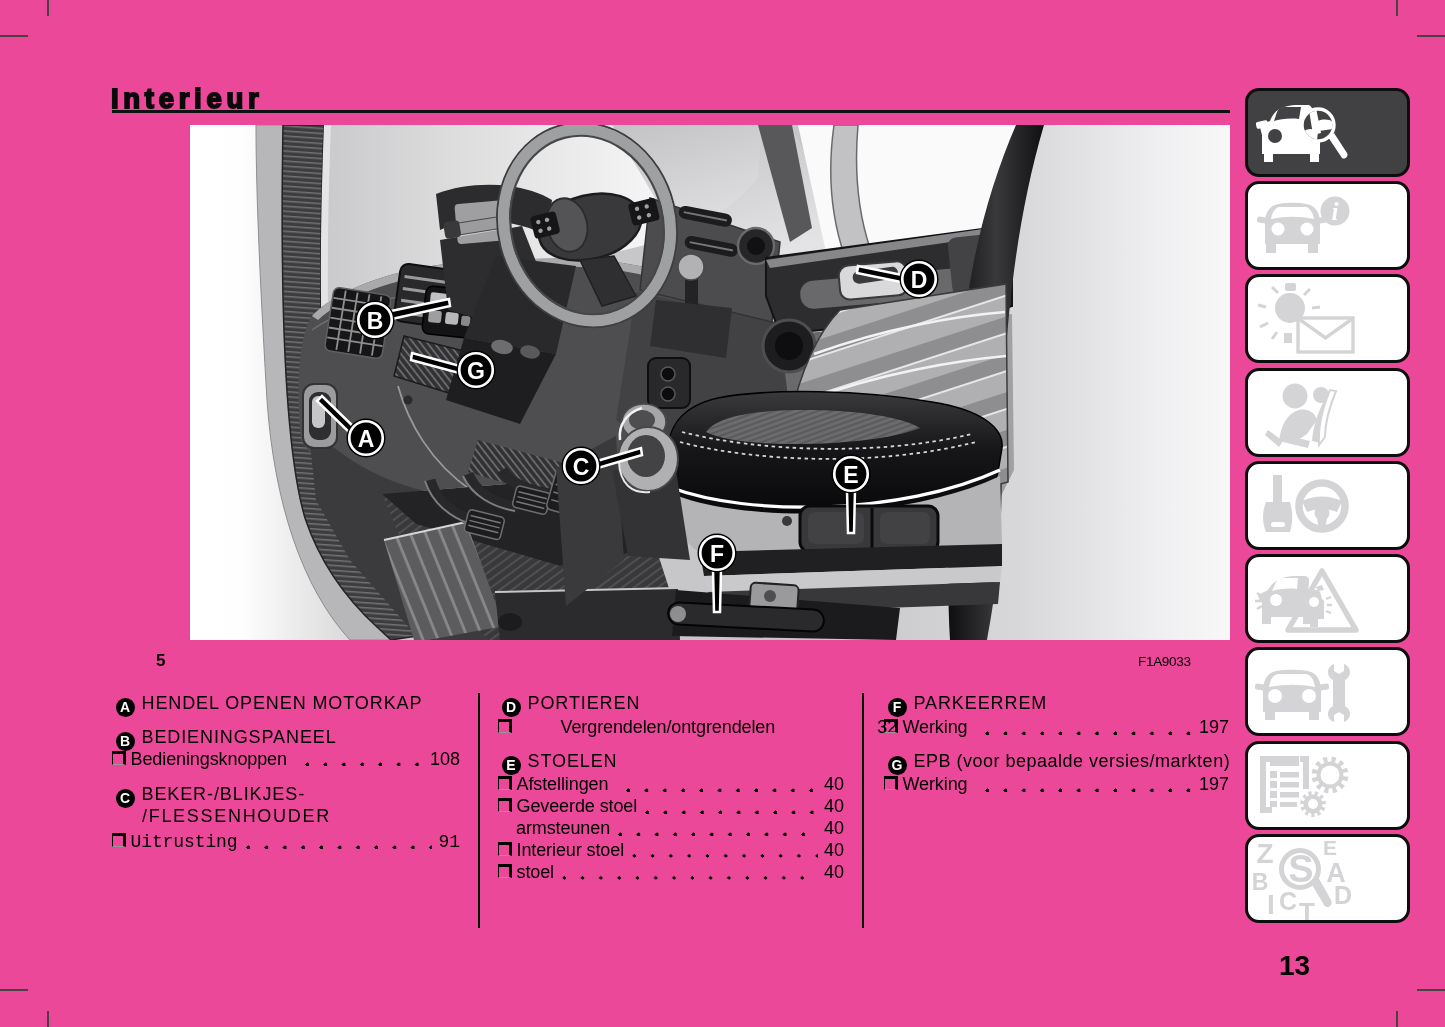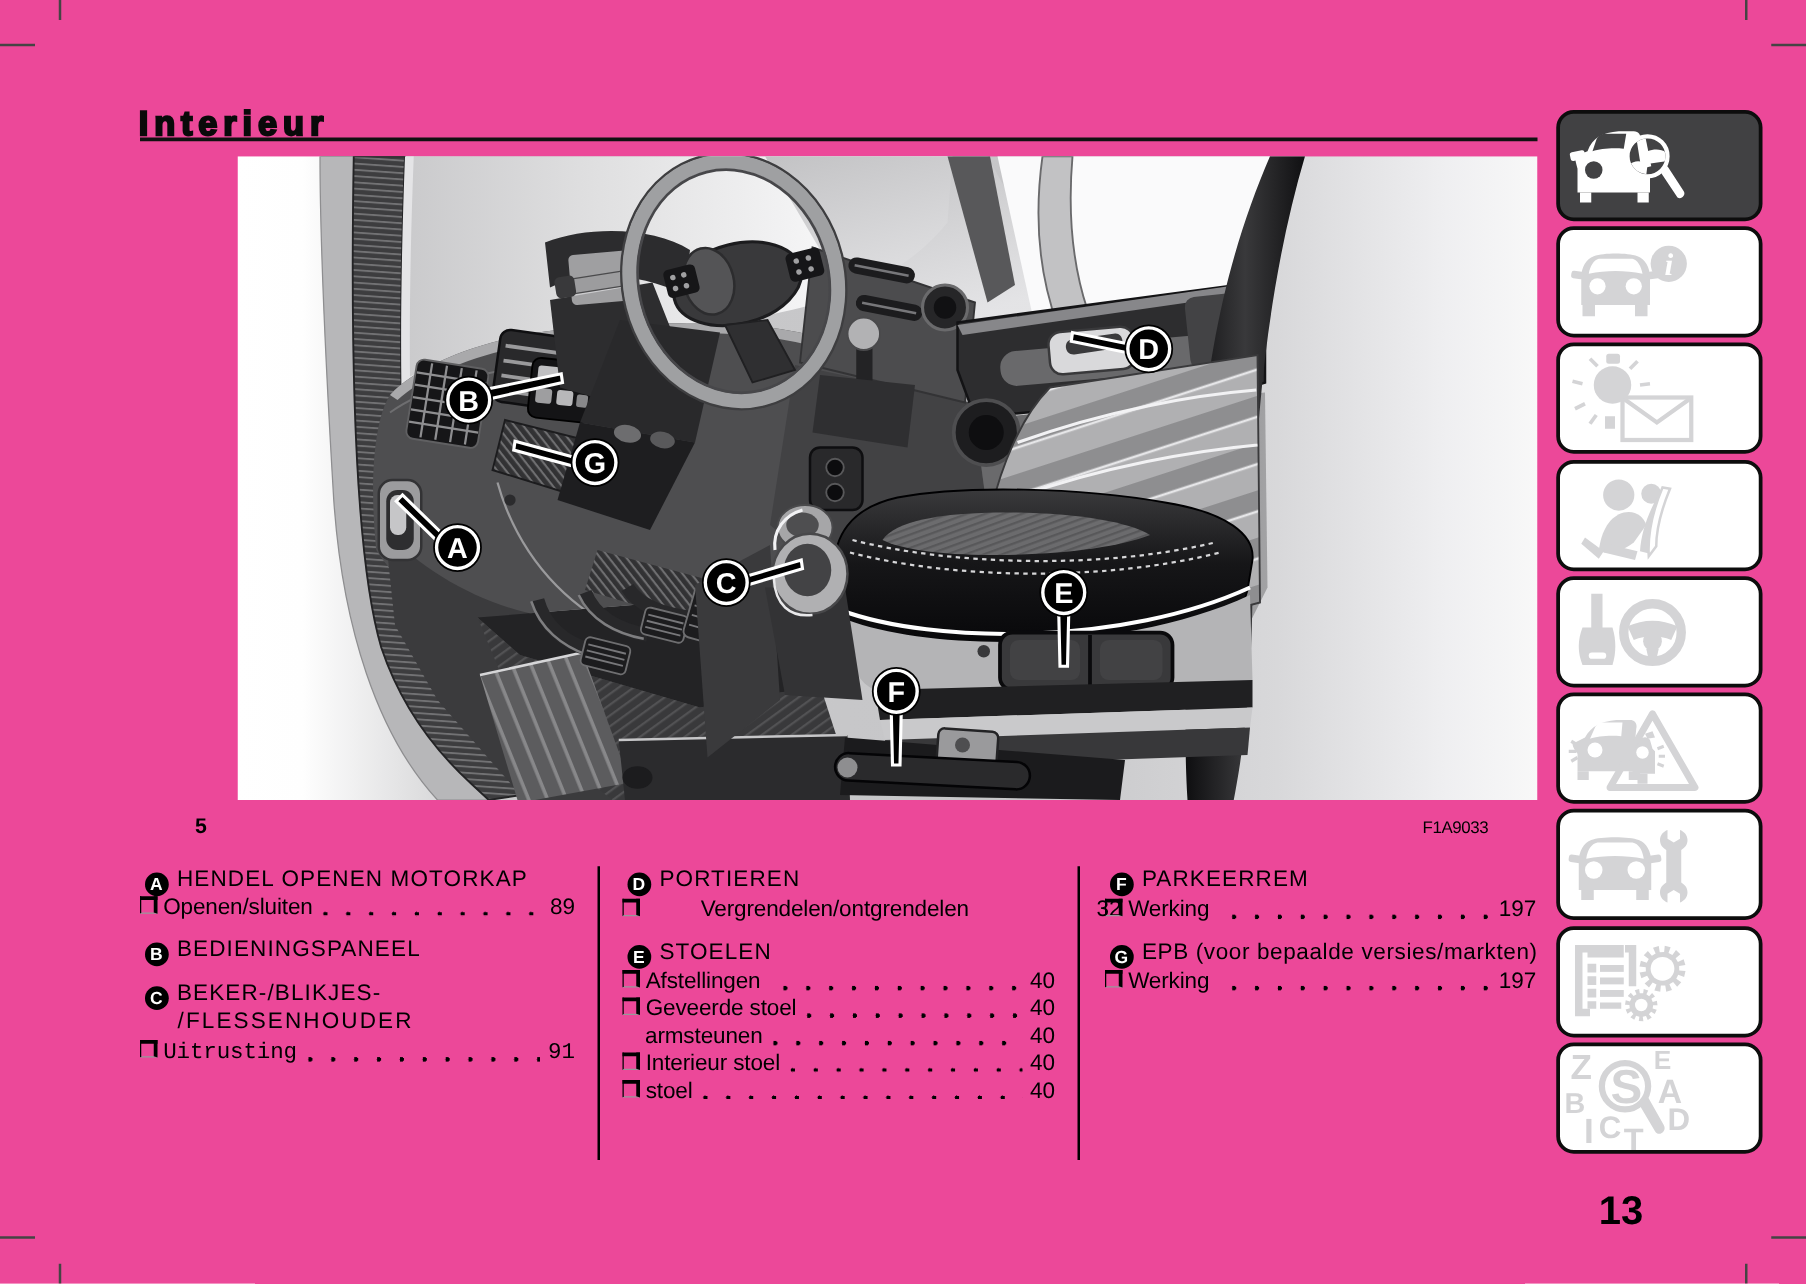--- a/index.html
+++ b/index.html
@@ -33,21 +33,21 @@
   .dots{flex:1;height:4.5px;align-self:flex-end;margin:0 6px 3.6px 8px;
         background-image:radial-gradient(circle 1.85px at 2.2px 2.2px,#000 92%,rgba(0,0,0,0) 100%);
         background-size:18.3px 4.5px;background-repeat:repeat-x;}
   .pg{flex:none;text-align:right;}
   .indent{margin-left:18px;}
   
   .tab{position:absolute;left:1245px;width:159px;height:83px;background:#fff;
        border:3px solid #0d0d0d;border-radius:14px;}
   .tab.dark{background:#414143;}
   .tab svg{position:absolute;left:0;top:0;}
-  #pageno{position:absolute;left:1279px;top:950px;font-size:32px;font-weight:bold;color:#000;}
+  #pageno{position:absolute;left:1279px;top:950px;font-size:28px;font-weight:bold;color:#000;}
 </style>
 </head>
 <body>
 <div id="page">
 
   <div class="crop" style="left:47px;top:0;width:2px;height:16px;"></div>
   <div class="crop" style="left:0;top:35px;width:28px;height:2px;"></div>
   <div class="crop" style="left:1396px;top:0;width:2px;height:16px;"></div>
   <div class="crop" style="left:1417px;top:35px;width:28px;height:2px;"></div>
   <div class="crop" style="left:47px;top:1011px;width:2px;height:16px;"></div>
@@ -407,29 +407,29 @@
   <div id="figcode">F1A9033</div>
 
   <div class="vrule" id="vr1"></div>
   <div class="vrule" id="vr2"></div>
 
   <div class="col" id="col1">
     <div class="ln">
         <span class="cl">A</span>
         <span class="txt">HENDEL OPENEN MOTORKAP</span>
       </div>
-    <div class="ln">
-        <span class="sq"></span>
-        <span class="txt">Openen/sluiten</span>
-        <span class="dots"></span>
-        <span class="pg">89</span>
-      </div>
     <div class="ln hdr">
         <span class="cl">B</span>
         <span class="txt">BEDIENINGSPANEEL</span>
+      </div>
+    <div class="ln">
+        <span class="sq"></span>
+        <span class="txt">Bedieningsknoppen&nbsp;&nbsp;</span>
+        <span class="dots"></span>
+        <span class="pg">108</span>
       </div>
     <div class="ln hdr" style="margin-top:13.8px;">
         <span class="cl">C</span>
         <span class="txt">BEKER-/BLIKJES-</span>
       </div>
     <div class="ln">
         <span class="txt" style="margin-left:30px;letter-spacing:1.7px;">/FLESSENHOUDER</span>
       </div>
     <div class="ln" style="margin-top:3.5px;font-family:Liberation Mono, monospace;">
         <span class="sq"></span>

